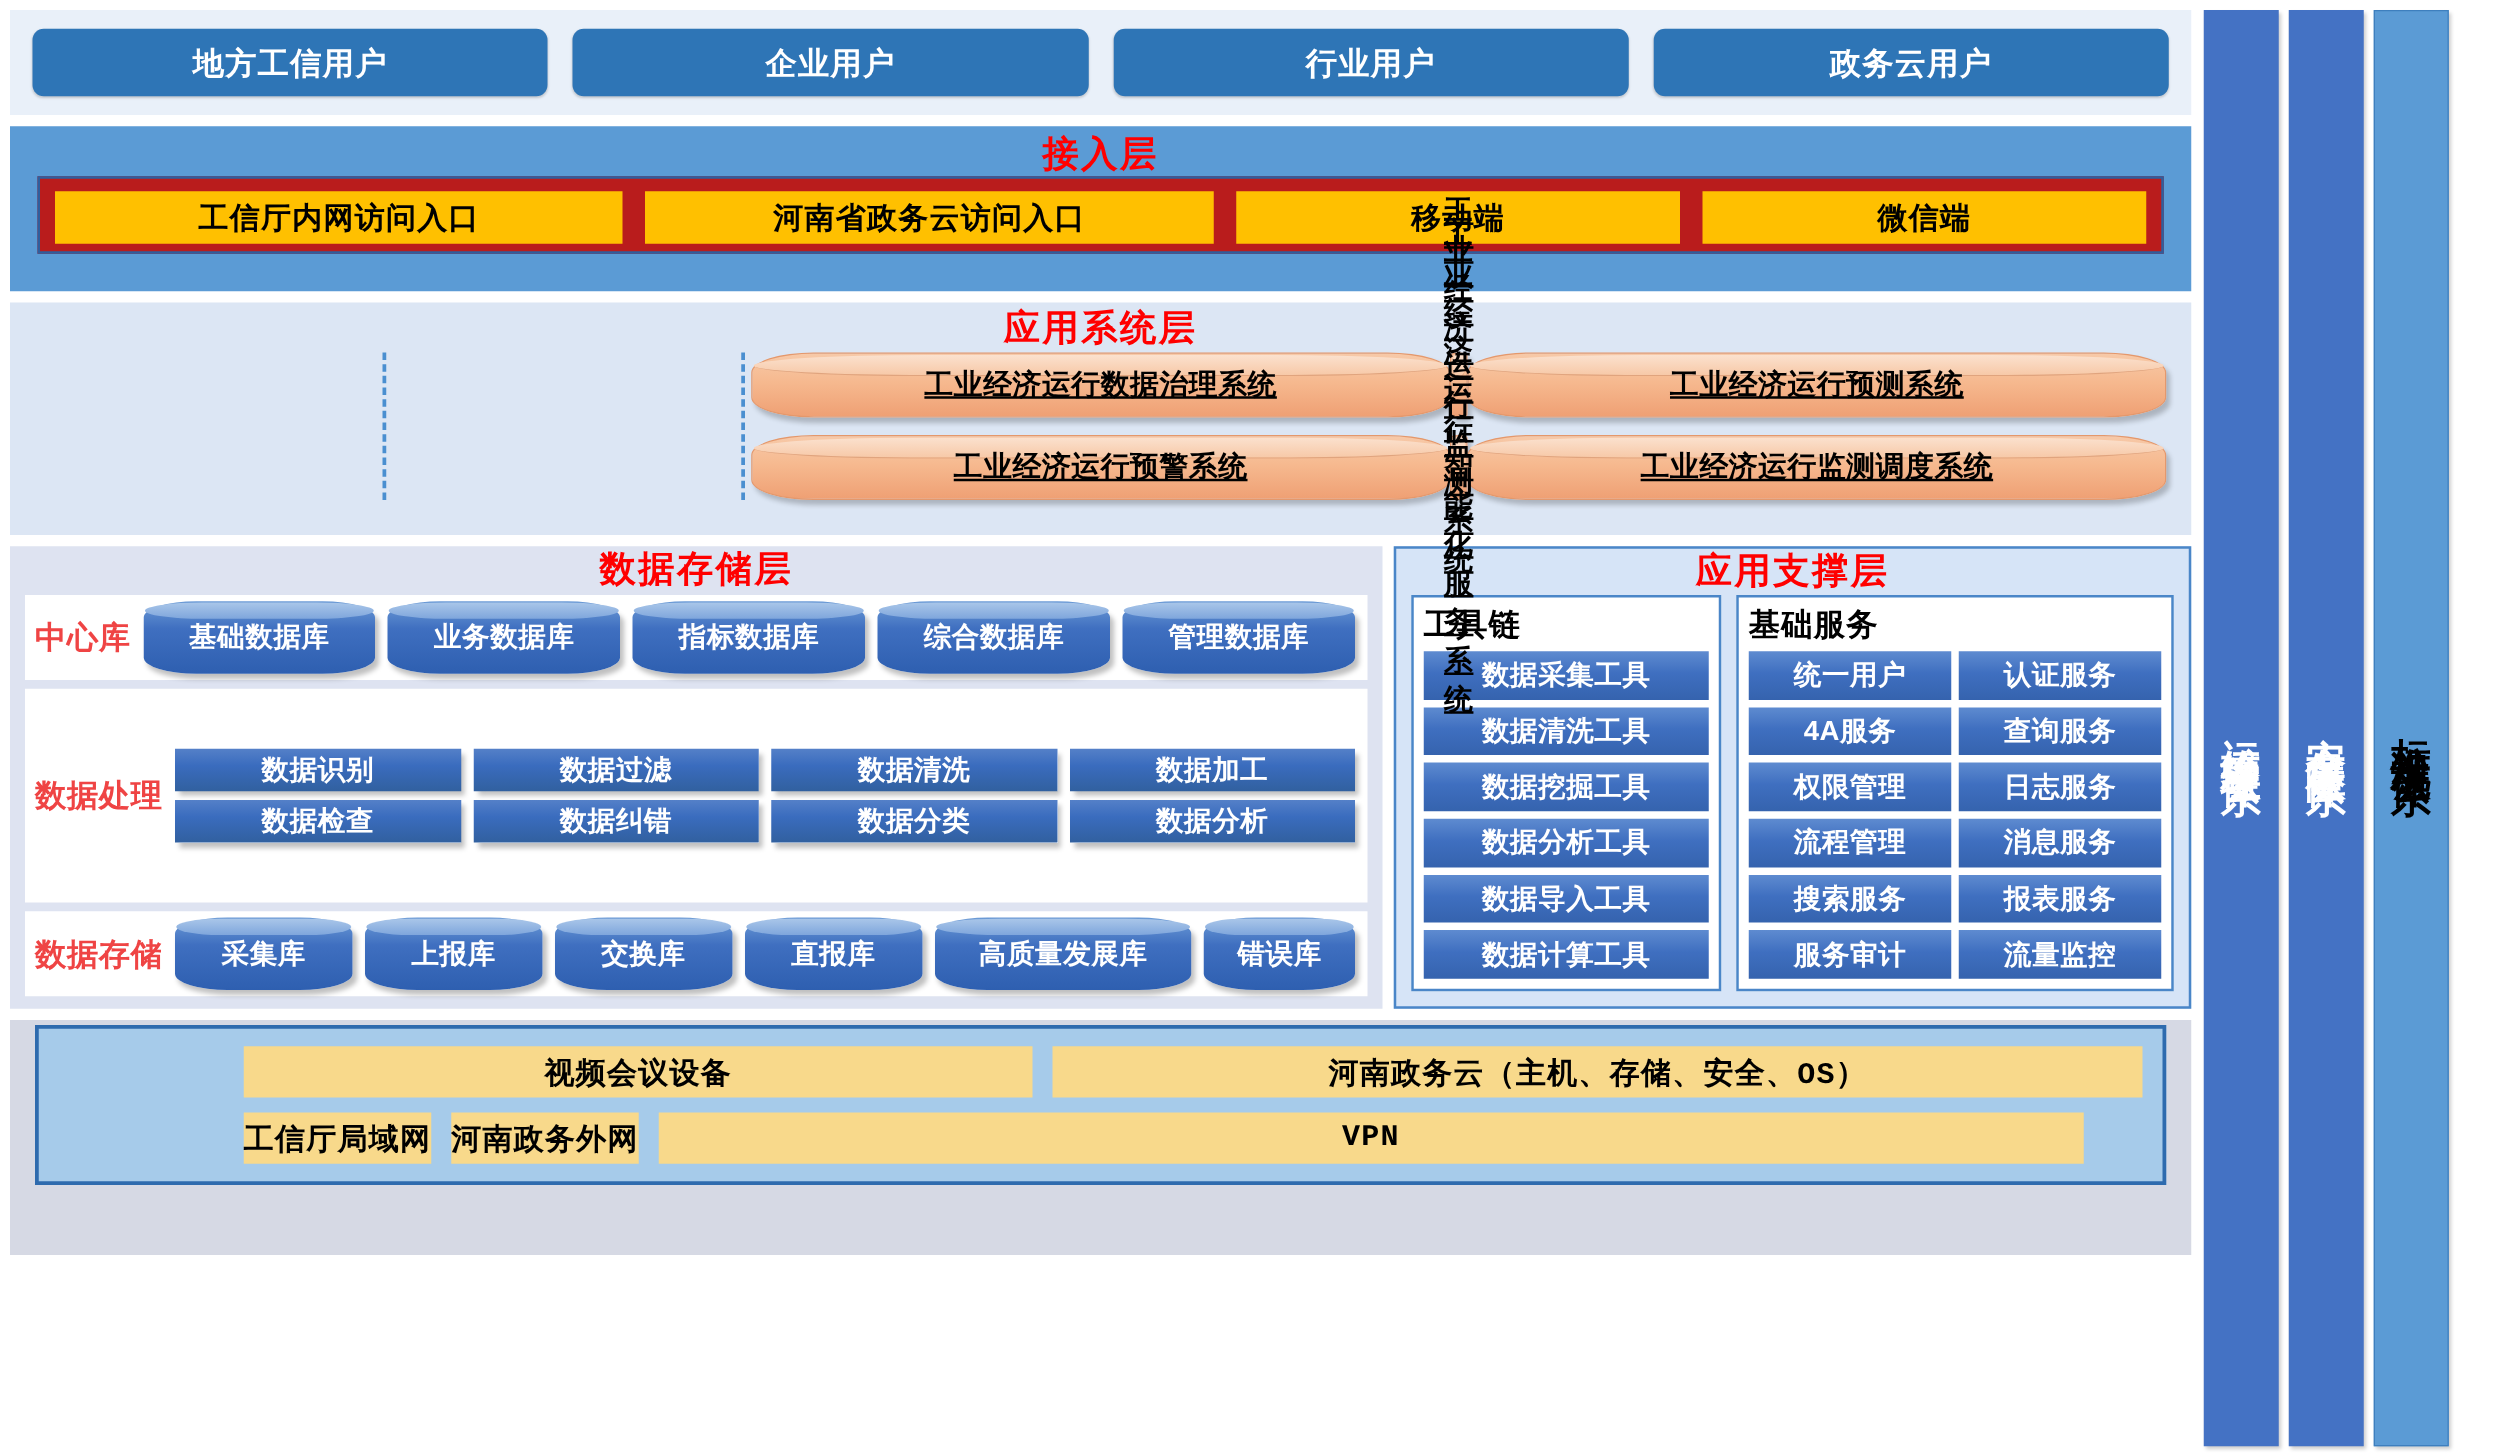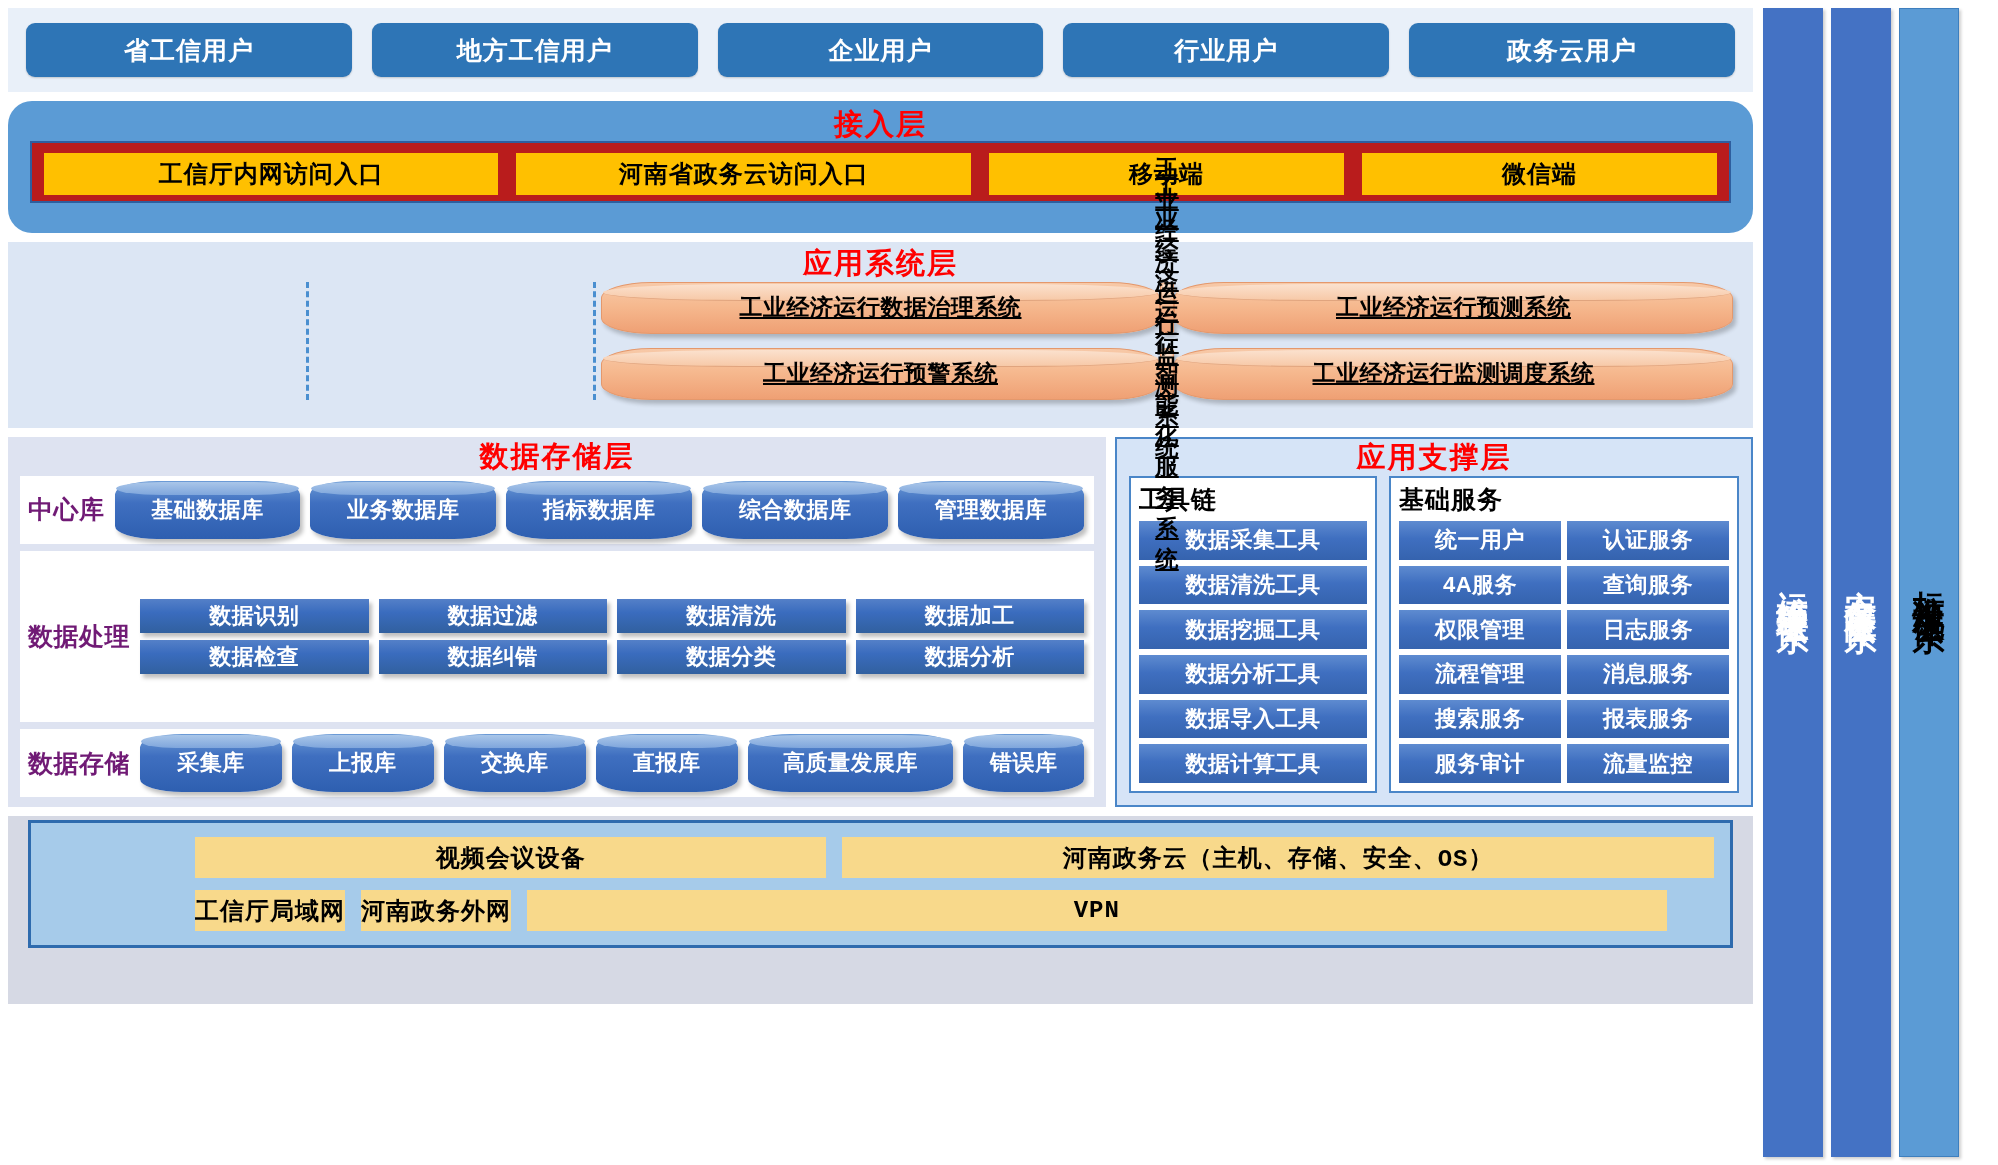--- a/index.html
+++ b/index.html
@@ -59,21 +59,20 @@
     text-align: center;
     letter-spacing: 2px;
     line-height: 1.1;
   }
 
   
   .access-band {
     background: #5B9BD5;
     padding: 8px 22px 14px 22px;
     height: 132px;
-    border-radius: 24px;
   }
   .access-inner {
     background: #b91c1c;
     border: 2px solid #2E5E9E;
     padding: 10px 12px;
     display: flex;
     gap: 18px;
     align-items: flex-start;
     height: 62px;
   }
@@ -154,21 +153,21 @@
     margin-top: 3px;
   }
   .srow {
     background: #ffffff;
     display: flex;
     align-items: center;
     padding: 5px 10px 5px 8px;
     gap: 10px;
   }
   .srow-label {
-    color: #701a75;
+    color: #ef4444;
     font-size: 25px;
     font-weight: bold;
     white-space: nowrap;
     letter-spacing: 0.5px;
     flex: 0 0 auto;
   }
   .srow-items {
     display: flex;
     flex: 1 1 auto;
     gap: 10px;
@@ -315,23 +314,20 @@
 </style>
 </head>
 <body>
 
 <div id="page">
 
   <div id="layers">
 
     <div class="user-band">
       <div class="user-chip">
-          <span>省工信用户</span>
-        </div>
-      <div class="user-chip">
           <span>地方工信用户</span>
         </div>
       <div class="user-chip">
           <span>企业用户</span>
         </div>
       <div class="user-chip">
           <span>行业用户</span>
         </div>
       <div class="user-chip">
           <span>政务云用户</span>

